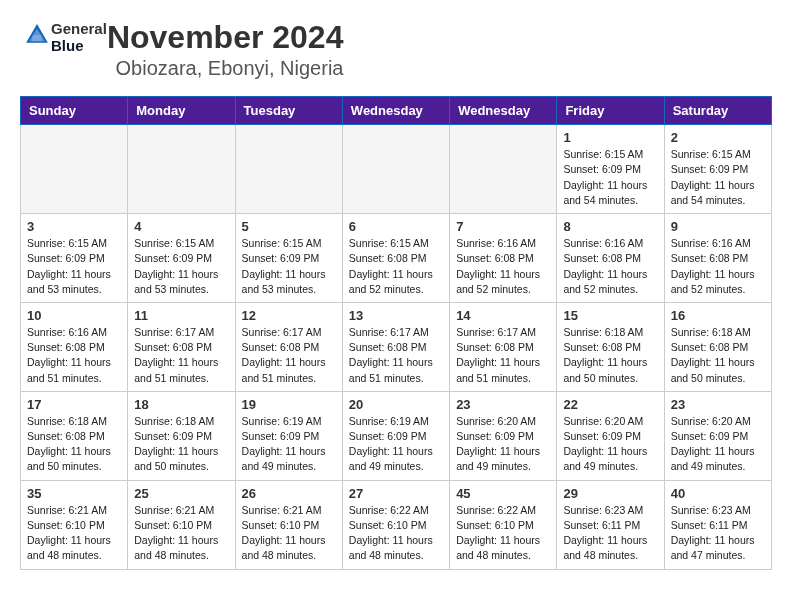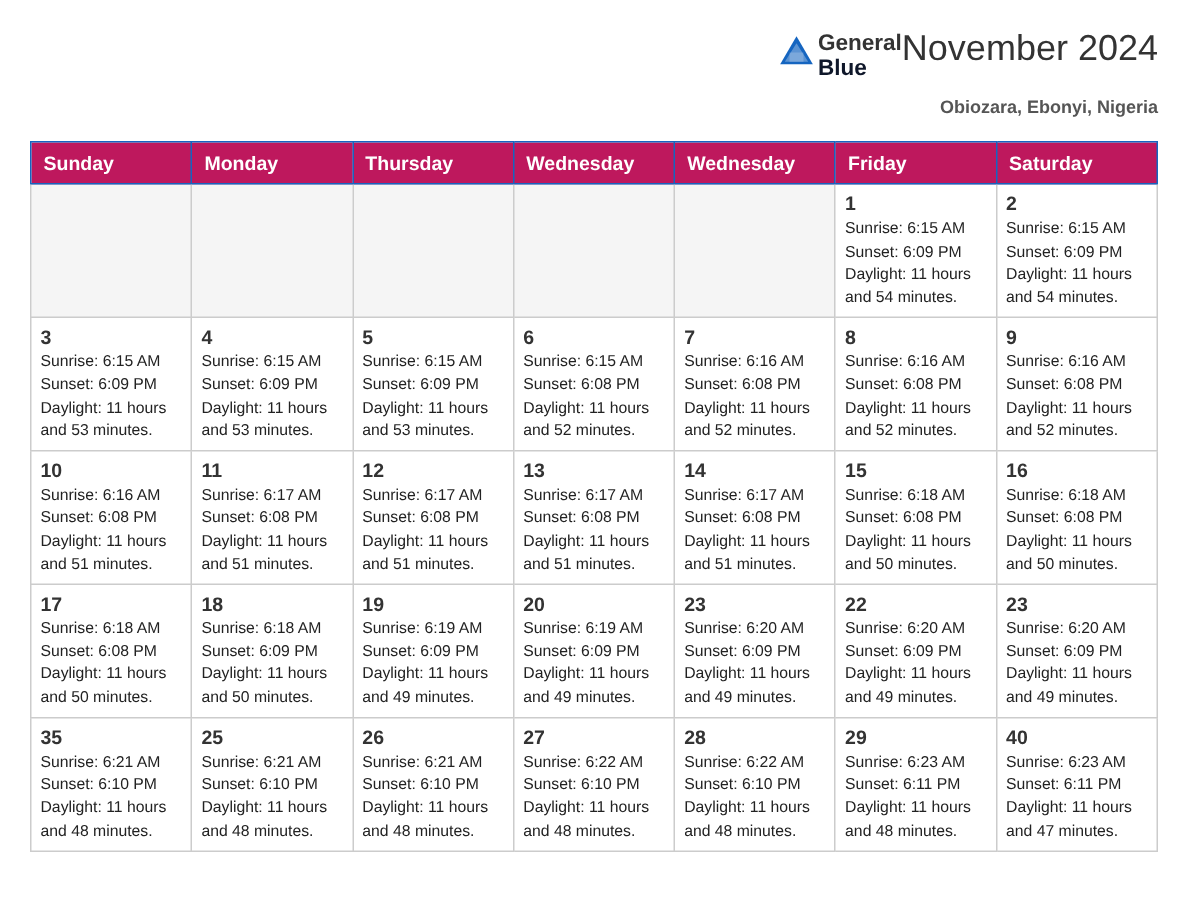--- a/index.html
+++ b/index.html
@@ -10,21 +10,21 @@
       min-height: 612px;
       padding: 0;
     }
     .page {
       width: 792px;
       background: #fff;
       padding: 20px 20px 10px 20px;
     }
     .header {
       display: flex;
-      justify-content: flex-end;
+      justify-content: flex-start;
       align-items: flex-start;
       margin-bottom: 16px;
     }
     .logo {
       display: flex;
       align-items: center;
       gap: 0;
     }
     .logo-text {
       font-size: 15px;
@@ -35,37 +35,37 @@
     .logo-text .blue { color: #0f172a; }
     .logo-icon {
       width: 28px;
       height: 28px;
       margin-left: 3px;
     }
     .title-block {
       text-align: right;
     }
     .title-block h1 {
-      font-size: 24px;
-      font-weight: 400;
+      font-size: 32px;
+      font-weight: 700;
       color: #333;
       line-height: 1.1;
     }
     .title-block h2 {
-      font-size: 12px;
-      font-weight: 700;
+      font-size: 20px;
+      font-weight: 400;
       color: #555;
-      margin-top: 18px;
+      margin-top: 2px;
     }
     .calendar {
       width: 100%;
       border-collapse: collapse;
     }
     .calendar th {
-      background: #be185d;
+      background: #4c1d95;
       color: #fff;
       font-size: 13px;
       font-weight: 600;
       padding: 6px 8px;
       text-align: left;
       border: 1px solid #1565c0;
     }
     .calendar td {
       border: 1px solid #ccc;
       vertical-align: top;
@@ -113,21 +113,21 @@
       <h1>November 2024</h1>
       <h2>Obiozara, Ebonyi, Nigeria</h2>
     </div>
   </div>
 
   <table class="calendar">
     <thead>
       <tr>
           <th>Sunday</th>
           <th>Monday</th>
-          <th>Thursday</th>
+          <th>Tuesday</th>
           <th>Wednesday</th>
           <th>Wednesday</th>
           <th>Friday</th>
           <th>Saturday</th>
         </tr>
     </thead>
     <tbody id="calendar-body">
     <tr>
           <td class="empty"></td>
           <td class="empty"></td>
@@ -244,21 +244,21 @@
           </td>
           <td>
             <span class="day-num">26</span>
             <div class="day-info">Sunrise: 6:21 AM<br>Sunset: 6:10 PM<br>Daylight: 11 hours<br>and 48 minutes.</div>
           </td>
           <td>
             <span class="day-num">27</span>
             <div class="day-info">Sunrise: 6:22 AM<br>Sunset: 6:10 PM<br>Daylight: 11 hours<br>and 48 minutes.</div>
           </td>
           <td>
-            <span class="day-num">28</span>
+            <span class="day-num">45</span>
             <div class="day-info">Sunrise: 6:22 AM<br>Sunset: 6:10 PM<br>Daylight: 11 hours<br>and 48 minutes.</div>
           </td>
           <td>
             <span class="day-num">29</span>
             <div class="day-info">Sunrise: 6:23 AM<br>Sunset: 6:11 PM<br>Daylight: 11 hours<br>and 48 minutes.</div>
           </td>
           <td>
             <span class="day-num">40</span>
             <div class="day-info">Sunrise: 6:23 AM<br>Sunset: 6:11 PM<br>Daylight: 11 hours<br>and 47 minutes.</div>
           </td>

